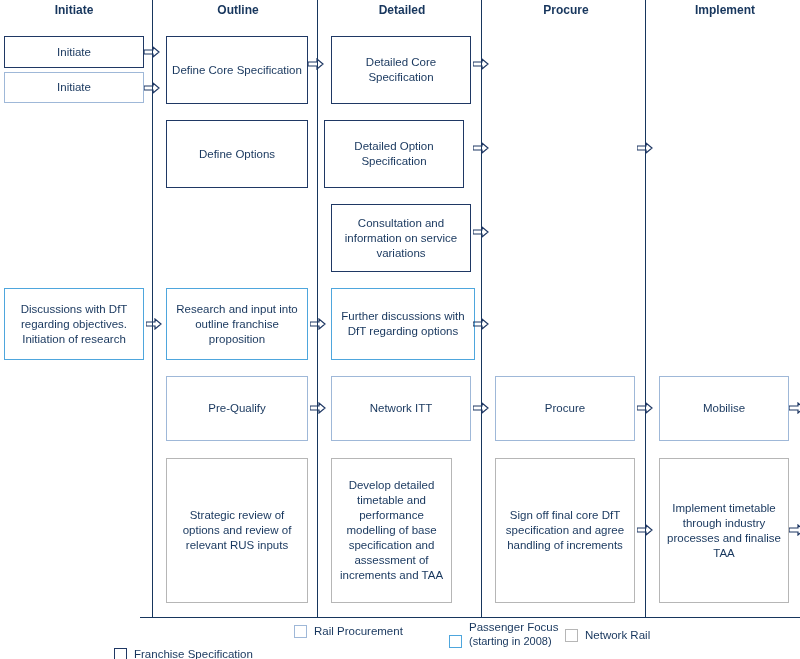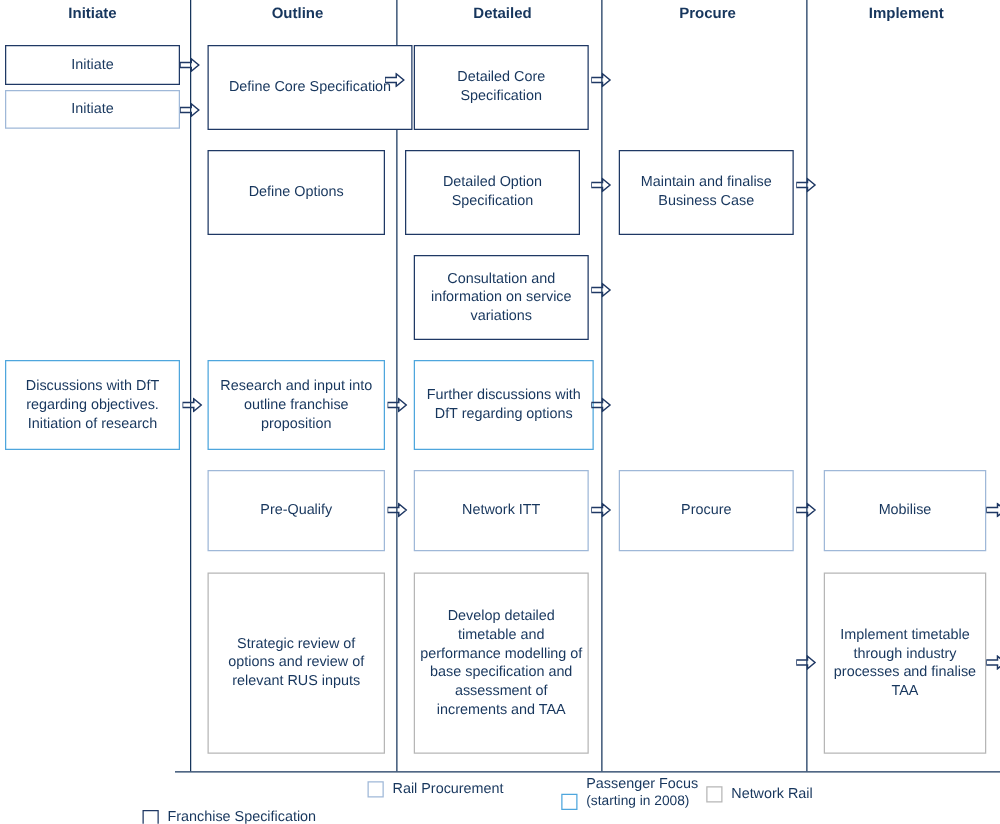--- a/index.html
+++ b/index.html
@@ -116,21 +116,21 @@
   <div class="box b-dark" style="left:4px;top:36px;width:140px;height:32px;">
     <span>Initiate</span>
   </div>
   <div class="box b-mid" style="left:4px;top:72px;width:140px;height:31px;">
     <span>Initiate</span>
   </div>
   <div class="box b-light" style="left:4px;top:288px;width:140px;height:72px;">
     <span>Discussions with DfT regarding objectives. Initiation of research</span>
   </div>
 
-  <div class="box b-dark" style="left:166px;top:36px;width:164px;height:68px;">
+  <div class="box b-dark" style="left:166px;top:36px;width:142px;height:68px;">
     <span>Define Core Specification</span>
   </div>
   <div class="box b-dark" style="left:166px;top:120px;width:142px;height:68px;">
     <span>Define  Options</span>
   </div>
   <div class="box b-light" style="left:166px;top:288px;width:142px;height:72px;">
     <span>Research and input into outline franchise proposition</span>
   </div>
   <div class="box b-mid" style="left:166px;top:376px;width:142px;height:65px;">
     <span>Pre-Qualify</span>
@@ -147,29 +147,29 @@
   </div>
   <div class="box b-dark" style="left:331px;top:204px;width:140px;height:68px;">
     <span>Consultation and information on service variations</span>
   </div>
   <div class="box b-light" style="left:331px;top:288px;width:144px;height:72px;">
     <span>Further discussions with DfT regarding options</span>
   </div>
   <div class="box b-mid" style="left:331px;top:376px;width:140px;height:65px;">
     <span>Network ITT</span>
   </div>
-  <div class="box b-gray" style="left:331px;top:458px;width:140px;height:145px;">
+  <div class="box b-gray" style="left:331px;top:458px;width:121px;height:145px;">
     <span>Develop detailed timetable and performance modelling of base specification and assessment of increments and TAA</span>
   </div>
 
-  <div class="box b-dark" style="left:495px;top:120px;width:140px;height:68px;">
-    <span>Maintain and finalise Business Case</span>
-  </div>
   <div class="box b-mid" style="left:495px;top:376px;width:140px;height:65px;">
     <span>Procure</span>
+  </div>
+  <div class="box b-gray" style="left:495px;top:458px;width:140px;height:145px;">
+    <span>Sign off final core DfT specification and agree handling of increments</span>
   </div>
 
   <div class="box b-mid" style="left:659px;top:376px;width:130px;height:65px;">
     <span>Mobilise</span>
   </div>
   <div class="box b-gray" style="left:659px;top:458px;width:130px;height:145px;">
     <span>Implement timetable through industry processes and finalise TAA</span>
   </div>
 
   <div class="arrow" style="left:144px;top:46px;">

